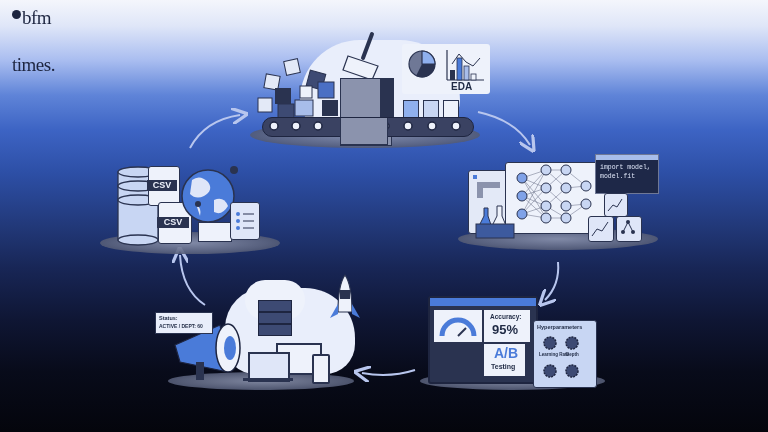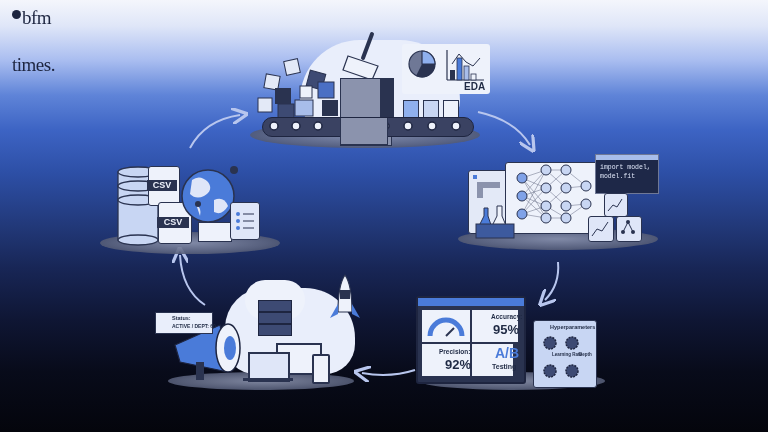--- a/index.html
+++ b/index.html
@@ -7,21 +7,21 @@
     background:linear-gradient(180deg,#f4f6fc 0%,#dfe6f8 6%,#a9bdf0 14%,#5f84d8 22%,#3d64c4 30%,#2d4fa6 40%,#22397a 52%,#182656 62%,#0f1634 74%,#080b1a 86%,#04050c 100%);
     font-family:"Liberation Sans",sans-serif;}
   .abs{position:absolute;}
   .logo{left:12px;top:10px;color:#1d2540;font-family:"Liberation Serif",serif;line-height:15px;}
   .logo .l1{font-size:19px;letter-spacing:-0.5px;display:flex;align-items:center;}
   .logo .l2{font-size:19px;letter-spacing:-0.5px;margin-top:32px;}
   .logo .globe{width:9px;height:9px;border-radius:50%;background:#1d2540;display:inline-block;margin-right:1px;position:relative;top:-3px;}
   svg{position:absolute;left:0;top:0;}
   .platform{position:absolute;border-radius:50%;background:radial-gradient(ellipse at center,#8b93ad 0%,#5d6580 60%,#3a4058 100%);opacity:.9;}
   .card{position:absolute;background:#eef2fb;border:1.5px solid #2a3350;border-radius:3px;}
-  .txt{position:absolute;color:#1f2a44;font-weight:bold;white-space:nowrap;margin-left:13px;}
+  .txt{position:absolute;color:#1f2a44;font-weight:bold;white-space:nowrap;}
 </style>
 </head>
 <body>
 
 <div class="abs logo">
   <div class="l1">
       <span class="globe"></span>
       <span>bfm</span>
     </div>
   <div class="l2">times.</div>
@@ -179,35 +179,31 @@
     <circle cx="628" cy="222" r="2" fill="#2a3350"></circle>
       <circle cx="623" cy="232" r="2" fill="#2a3350"></circle>
       <circle cx="633" cy="232" r="2" fill="#2a3350"></circle>
     <line x1="628" y1="222" x2="623" y2="232" stroke="#2a3350"></line>
       <line x1="628" y1="222" x2="633" y2="232" stroke="#2a3350"></line>
   </svg>
 </div>
 
 <div>
   <div class="platform" style="left:420px;top:372px;width:185px;height:18px;"></div>
-  <div class="card" style="left:416px;top:296px;width:106px;height:84px;background:#2a3350;border:2px solid #1e2540;">
+  <div class="card" style="left:428px;top:296px;width:106px;height:84px;background:#2a3350;border:2px solid #1e2540;">
     <div style="height:8px;background:#4a7bd9;"></div>
     <div class="abs" style="left:4px;top:12px;width:48px;height:32px;background:#eef2fb;">
       <svg width="48" height="32">
         <path d="M8,26 A16,16 0 0,1 40,26" fill="none" stroke="#4a7bd9" stroke-width="5"></path>
         <line x1="24" y1="26" x2="32" y2="18" stroke="#2a3350" stroke-width="2"></line>
       </svg>
     </div>
     <div class="abs" style="left:54px;top:12px;width:46px;height:32px;background:#eef2fb;">
       <div class="txt" style="left:6px;top:3px;font-size:6.5px;">Accuracy:</div>
       <div class="txt" style="left:8px;top:12px;font-size:13px;">95%</div>
-    </div>
-    <div class="abs" style="left:4px;top:46px;width:48px;height:32px;background:#eef2fb;">
-      <div class="txt" style="left:4px;top:4px;font-size:6.5px;">Precision:</div>
-      <div class="txt" style="left:10px;top:13px;font-size:13px;">92%</div>
     </div>
     <div class="abs" style="left:54px;top:46px;width:41px;height:32px;background:#eef2fb;">
       <div class="txt" style="left:10px;top:1px;font-size:14px;color:#4a7bd9;">A/B</div>
       <div class="txt" style="left:7px;top:19px;font-size:7px;">Testing</div>
     </div>
   </div>
   <div class="card" style="left:533px;top:320px;width:62px;height:66px;background:#c8d6f3;">
     <div class="txt" style="left:3px;top:3px;font-size:5.5px;">Hyperparameters</div>
     <svg width="62" height="66">
       <g fill="#3d4a73" stroke="#1e2540" stroke-width="1.5" stroke-dasharray="2,1">

